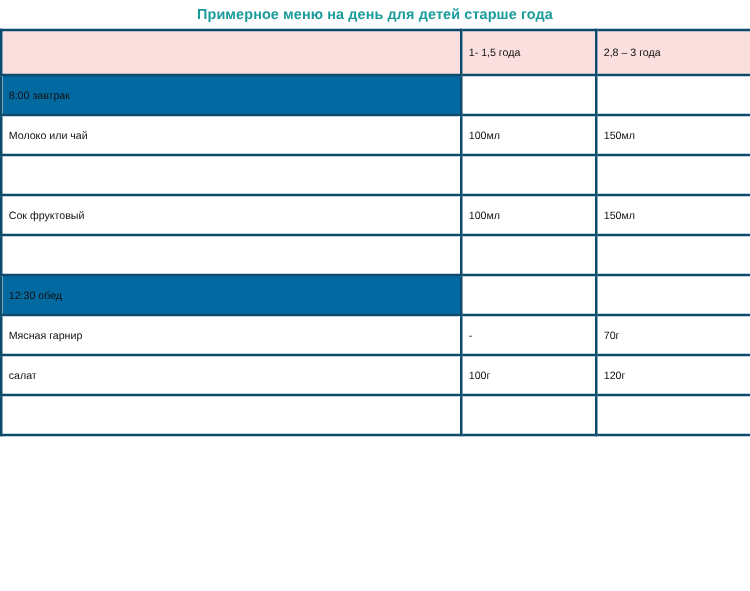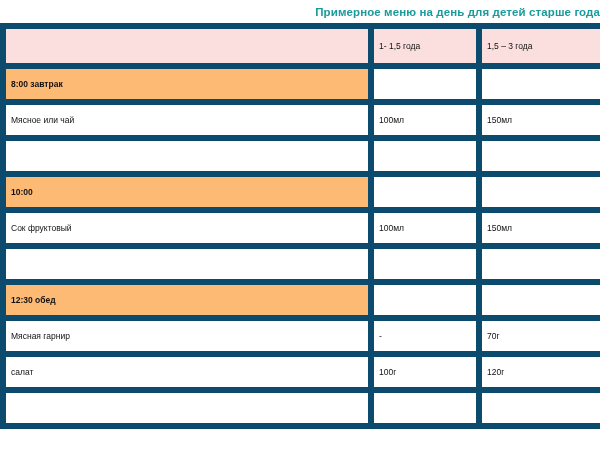--- a/index.html
+++ b/index.html
@@ -14,34 +14,34 @@
     overflow: hidden;
   }
   .page {
     width: 600px;
     height: 473px;
     position: relative;
     background: #ffffff;
     box-sizing: border-box;
   }
   .title {
-    text-align: right;
+    text-align: center;
     color: #1a9b9b;
     font-size: 11.5px;
     font-weight: bold;
     padding: 6px 0 5px 0;
     letter-spacing: 0.1px;
   }
   table.menu {
     border-collapse: collapse;
     width: 600px;
     table-layout: fixed;
   }
   table.menu td {
-    border: 6px solid #0c4a6e;
+    border: 2px solid #0c4a6e;
     height: 26px;
     font-size: 8.5px;
     color: #111111;
     padding: 2px 4px 2px 5px;
     vertical-align: middle;
     background: #ffffff;
     overflow: hidden;
     white-space: nowrap;
   }
   col.c1 { width: 368px; }
@@ -51,22 +51,22 @@
   tr.header-row td {
     background: #fbdfdf;
     height: 30px;
     font-size: 8.5px;
     color: #111111;
   }
   tr.header-row td.first {
     background: #fbdfdf;
   }
   tr.section td.first {
-    background: #fdba74;
-    font-weight: bold;
+    background: #0369a1;
+    font-weight: normal;
   }
   tr.section td.blank {
     background: #ffffff;
   }
   tr.empty td {
     background: #ffffff;
   }
 </style>
 </head>
 <body>
@@ -79,47 +79,42 @@
     <colgroup>
       <col class="c1">
       <col class="c2">
       <col class="c3">
     </colgroup>
     <tbody>
 
       <tr class="header-row">
         <td class="first"></td>
         <td>1- 1,5 года</td>
-        <td>1,5 – 3 года</td>
+        <td>2,8 – 3 года</td>
       </tr>
 
       <tr class="section">
         <td class="first">8:00 завтрак</td>
         <td class="blank"></td>
         <td class="blank"></td>
       </tr>
 
 
       <tr>
-        <td>Мясное или чай</td>
+        <td>Молоко или чай</td>
         <td>100мл</td>
         <td>150мл</td>
       </tr>
 
       <tr class="empty">
         <td></td>
         <td></td>
         <td></td>
       </tr>
 
-      <tr class="section">
-        <td class="first">10:00</td>
-        <td class="blank"></td>
-        <td class="blank"></td>
-      </tr>
 
       <tr>
         <td>Сок фруктовый</td>
         <td>100мл</td>
         <td>150мл</td>
       </tr>
 
       <tr class="empty">
         <td></td>
         <td></td>

